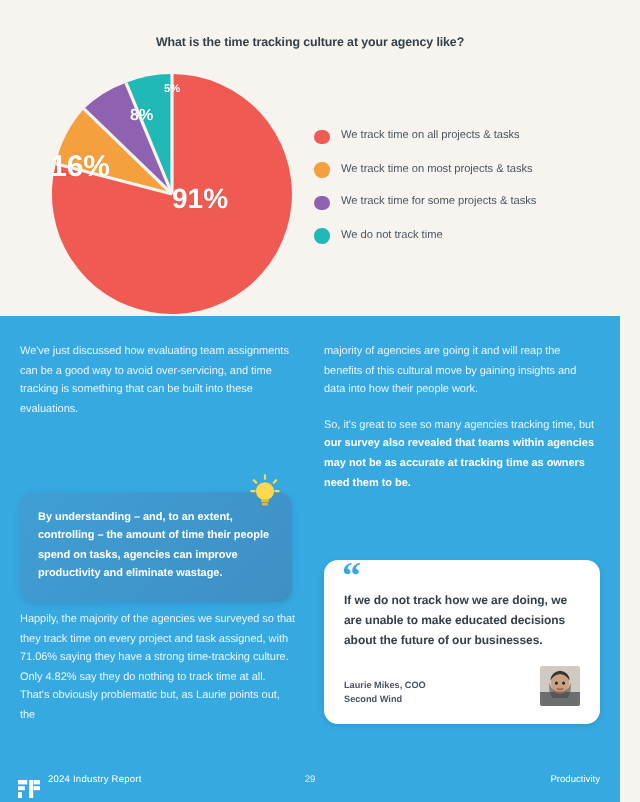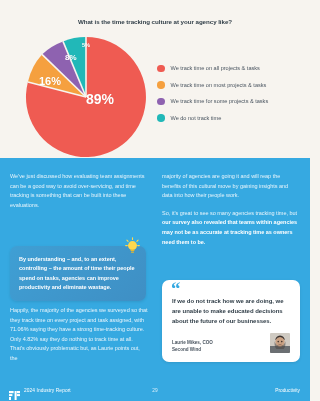--- a/index.html
+++ b/index.html
@@ -32,21 +32,21 @@
   }
   .pie-wrap svg { display:block; width:122px; height:122px; }
   .slice-label {
     position:absolute;
     color:#ffffff;
     font-weight:bold;
     text-shadow:0 0 1px rgba(0,0,0,.10);
     white-space:nowrap;
   }
   .lbl-71 { left:61px; top:55px; font-size:14px; }
-  .lbl-16 { left:14px; top:39px; font-size:11px; }
+  .lbl-16 { left:0; top:39px; font-size:15px; }
   .lbl-8  { left:40px; top:17px; font-size:8px; }
   .lbl-5  { left:57px; top:6px;  font-size:5.6px; }
 
   .legend {
     position:absolute; left:157px; top:30px;
   }
   .legend-row {
     display:flex; align-items:center; height:16.5px;
   }
   .legend-dot {
@@ -171,21 +171,21 @@
 
         <path d="M61 61 L38.0 5.4 A60 60 0 0 1 61 1 Z" fill="#21b8b8"></path>
 
         <g stroke="#f7f4ef" stroke-width="1.6" fill="none">
           <path d="M61 61 L61 1"></path>
           <path d="M61 61 L2.9 45.9"></path>
           <path d="M61 61 L17.0 18.4"></path>
           <path d="M61 61 L38.0 5.4"></path>
         </g>
       </svg>
-      <div class="slice-label lbl-71">89%</div>
+      <div class="slice-label lbl-71">91%</div>
       <div class="slice-label lbl-16">16%</div>
       <div class="slice-label lbl-8">8%</div>
       <div class="slice-label lbl-5">5%</div>
     </div>
 
     <div class="legend">
       <div class="legend-row">
         <span class="legend-dot" style="background:#ef5b52"></span>
         <span class="legend-text">We track time on all projects &amp; tasks</span>
       </div>

